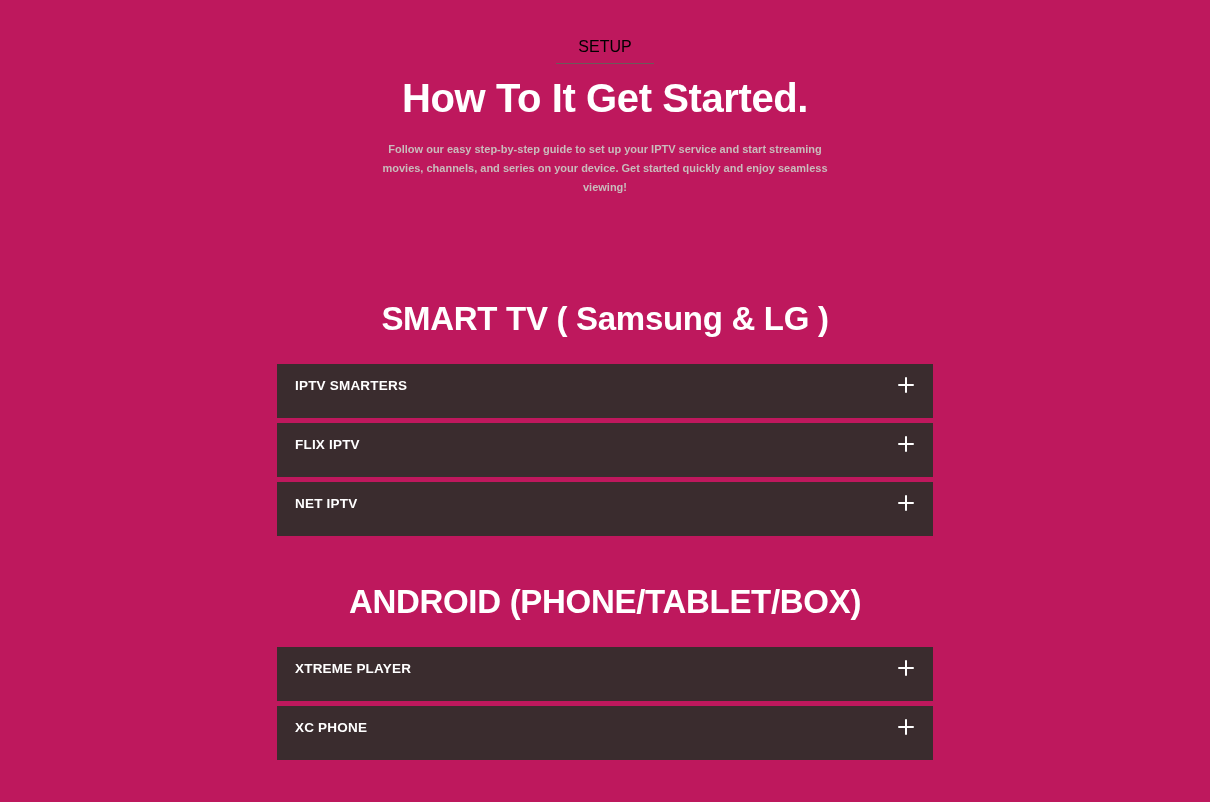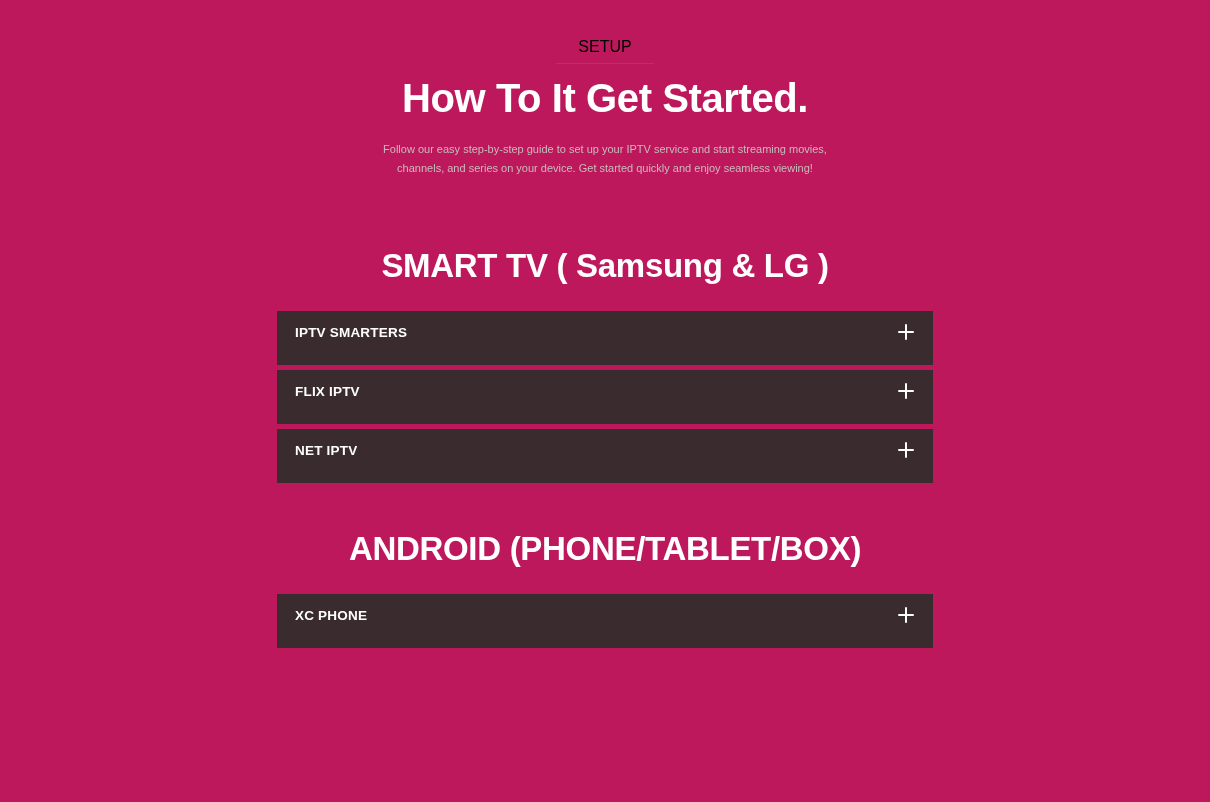--- a/index.html
+++ b/index.html
@@ -37,33 +37,34 @@
     color: #ffffff;
     letter-spacing: -0.4px;
   }
   .subtext {
     margin: 18px auto 0 auto;
     width: 450px;
     font-size: 11px;
     line-height: 19px;
     color: #c9bcbc;
     text-align: center;
+    font-weight: bold;
   }
 
   
   .section { width: 100%; }
   .section-title {
     text-align: center;
     font-size: 33px;
     line-height: 42px;
     font-weight: 600;
     color: #ffffff;
     letter-spacing: -0.3px;
   }
-  .section-1 .section-title { margin-top: 67px; }
+  .section-1 .section-title { margin-top: 101px; }
   .section-2 .section-title { margin-top: 45px; }
 
   .accordion {
     width: 656px;
     margin: 0 auto;
     padding-top: 24px;
   }
   .accordion-item {
     height: 54px;
     background: #3a2c2e;
@@ -132,20 +133,24 @@
       </div>
 
     </div>
   </div>
 
   <div class="section section-2">
     <h2 class="section-title">ANDROID (PHONE/TABLET/BOX)</h2>
     <div class="accordion">
 
 
+      <div class="accordion-item">
+        <span class="accordion-label">XTREME PLAYER</span>
+        <span class="plus-icon"></span>
+      </div>
 
       <div class="accordion-item">
         <span class="accordion-label">XC PHONE</span>
         <span class="plus-icon"></span>
       </div>
 
     </div>
   </div>
 
 </div>

